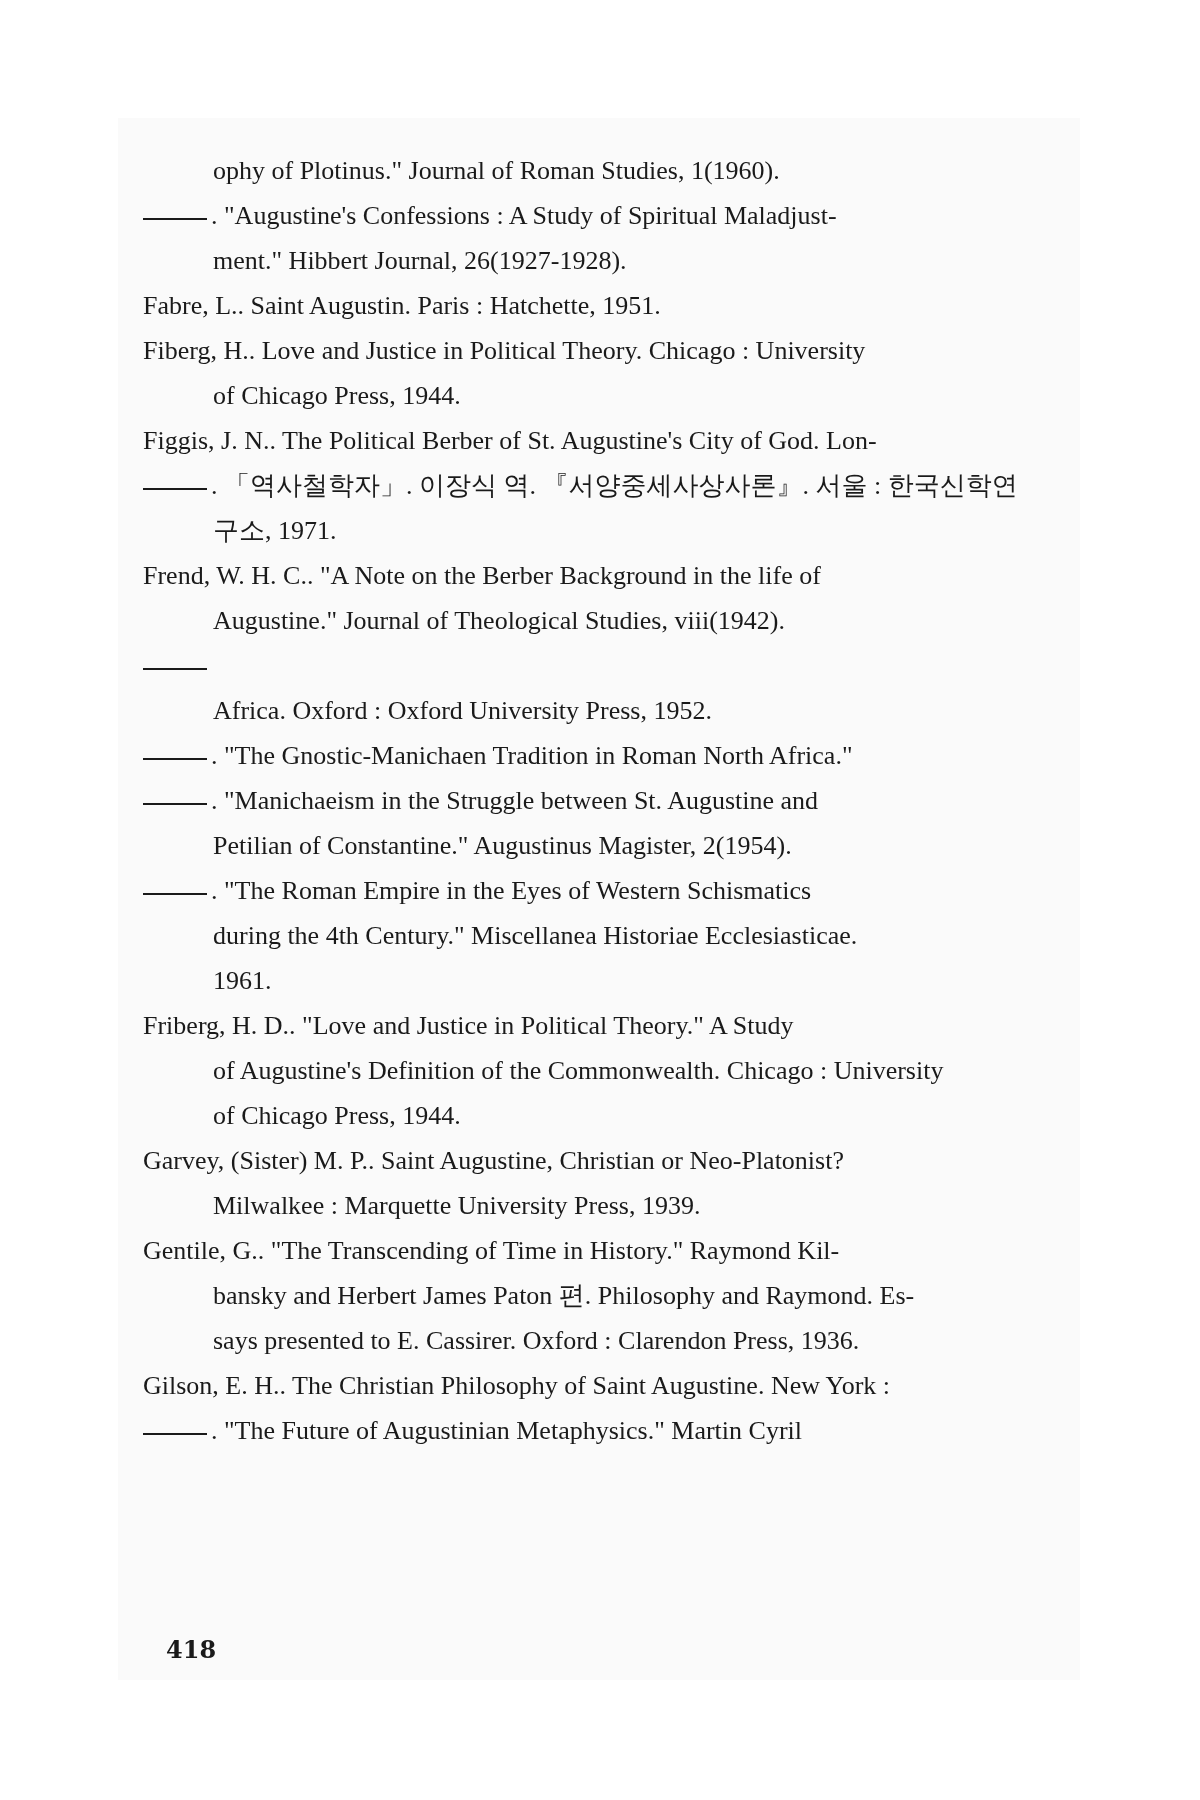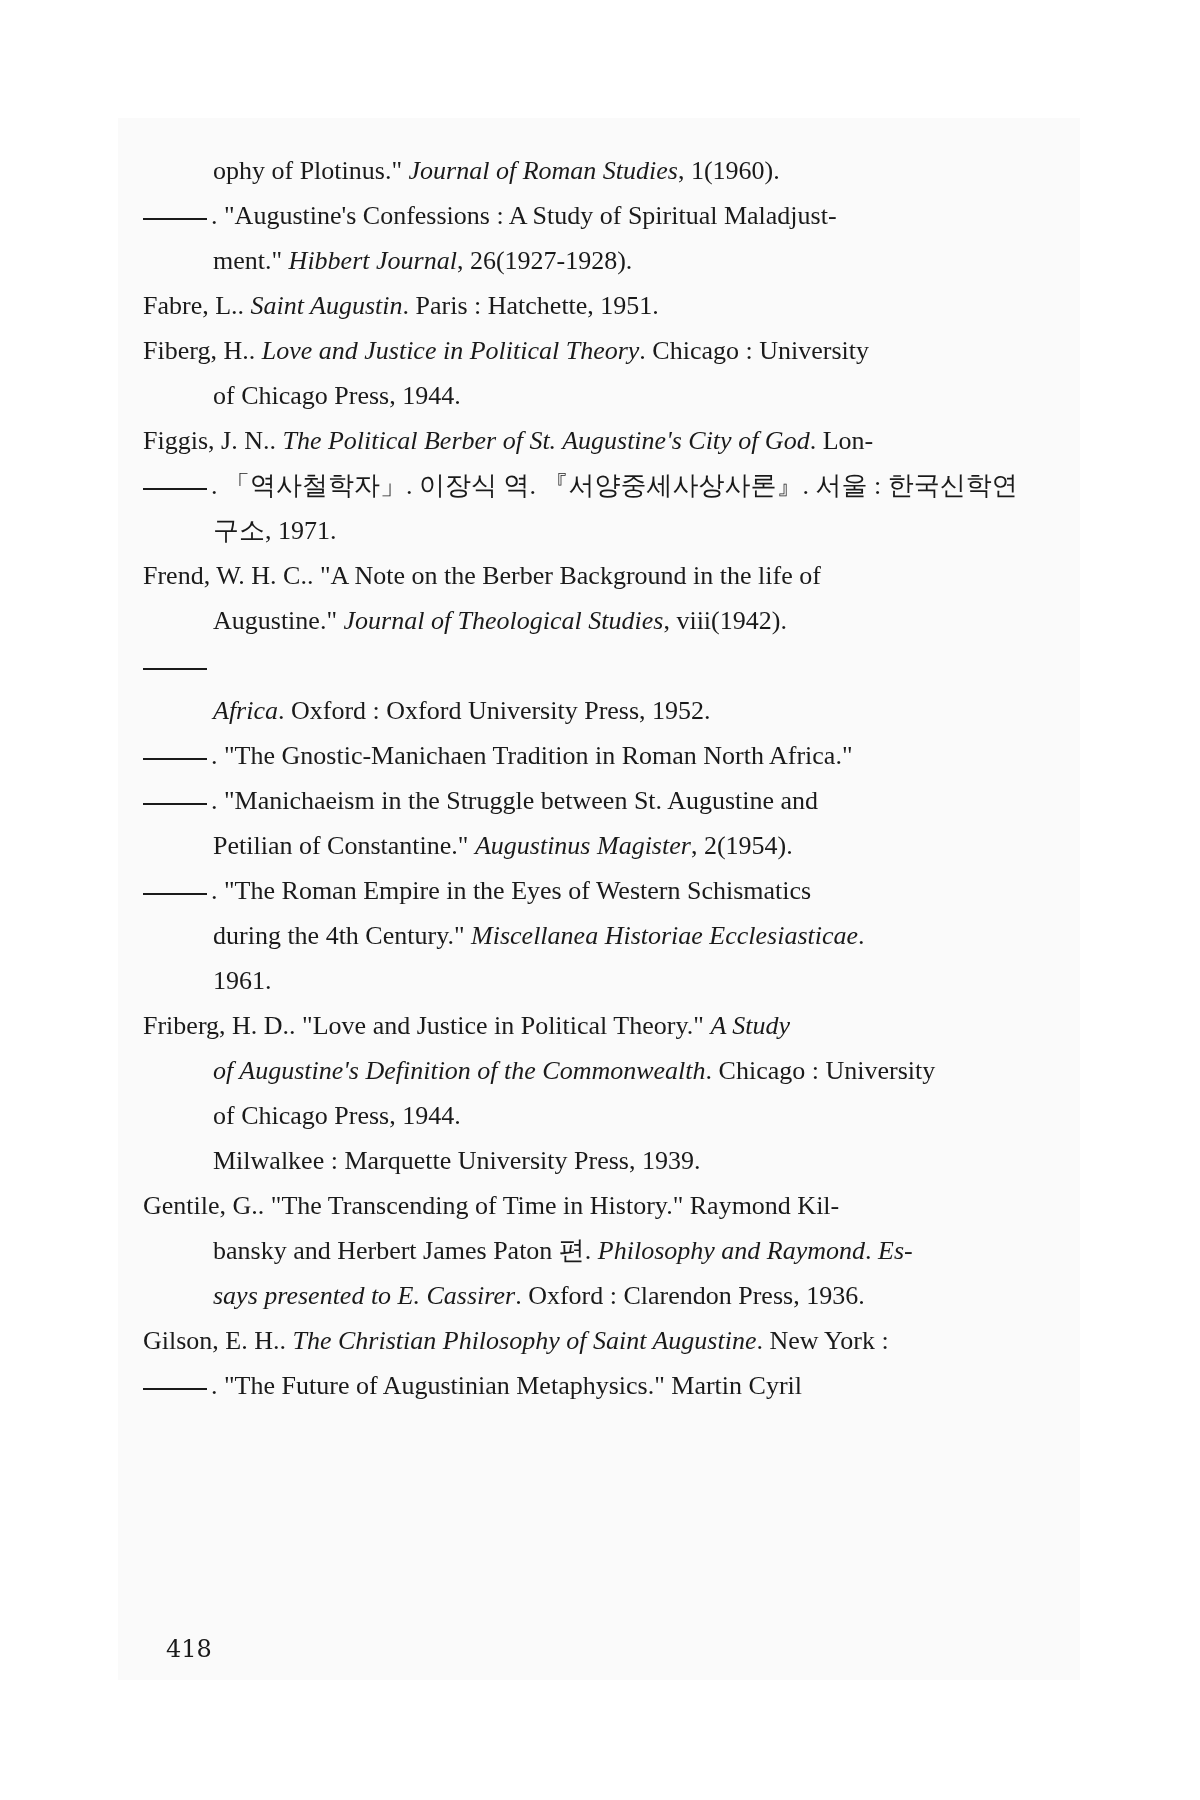--- a/index.html
+++ b/index.html
@@ -16,24 +16,24 @@
   }
   .line {
     height: 45px; line-height: 45px; font-size: 26px; white-space: nowrap;
     display: flex; align-items: center;
   }
   .indent { padding-left: 70px; }
   .dash {
     display: inline-block; width: 64px; height: 0; border-top: 2px solid #1a1a1a;
     vertical-align: middle; margin-right: 4px; position: relative; top: 3px;
   }
-  .it { font-style: italic; }
+  .it { }
   .sp { white-space: pre; }
   .pagenum {
-    position: absolute; left: 166px; top: 1635px; font-size: 24px; font-weight: normal;
+    position: absolute; left: 166px; top: 1635px; font-size: 24px; font-weight: bold;
     font-family: "DejaVu Serif", serif;
   }
 </style>
 </head>
 <body>
 
 <div class="scan"></div>
 
 <div class="page" id="page">
     <div class="line indent">
@@ -100,20 +100,23 @@
     </div>
     <div class="line">
       <span class="sp"><span>Friberg, H. D.. "Love and Justice in Political Theory." </span><span class="it">A Study</span></span>
     </div>
     <div class="line indent">
       <span class="sp"><span class="it">of Augustine's Definition of the Commonwealth</span><span>. Chicago : University</span></span>
     </div>
     <div class="line indent">
       <span class="sp"><span>of Chicago Press, 1944.</span></span>
     </div>
+    <div class="line">
+      <span class="sp"><span>Garvey, (Sister) M. P.. </span><span class="it">Saint Augustine, Christian or Neo-Platonist?</span></span>
+    </div>
     <div class="line indent">
       <span class="sp"><span>Milwalkee : Marquette University Press, 1939.</span></span>
     </div>
     <div class="line">
       <span class="sp"><span>Gentile, G.. "The Transcending of Time in History." Raymond Kil-</span></span>
     </div>
     <div class="line indent">
       <span class="sp"><span>bansky and Herbert James Paton 편. </span><span class="it">Philosophy and Raymond</span><span>. </span><span class="it">Es-</span></span>
     </div>
     <div class="line indent">

